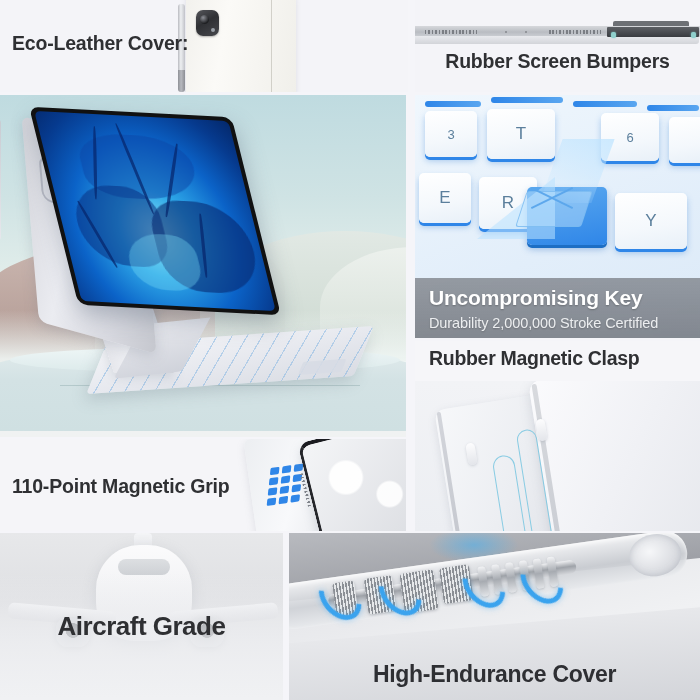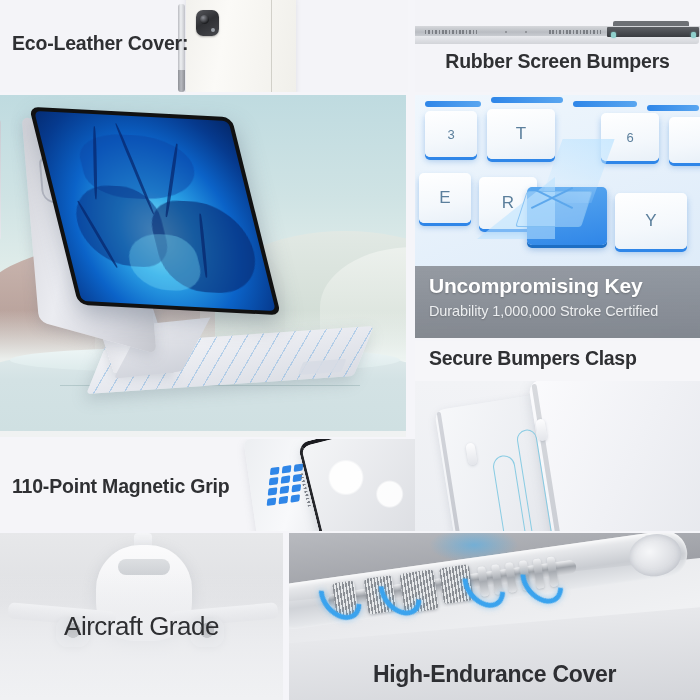--- a/index.html
+++ b/index.html
@@ -189,21 +189,21 @@
   .b3{left:62%;top:12%;width:2.5px;height:42%;transform:rotate(20deg);}
   .b4{left:16%;top:46%;width:2.5px;height:36%;transform:rotate(-18deg);}
   .b5{left:70%;top:50%;width:2.5px;height:34%;transform:rotate(8deg);}
   .tablet-edge{
     position:absolute;left:-6px;top:24px;width:7px;height:120px;
     background:linear-gradient(180deg,#c9cbd2,#e6e7ec);border-radius:3px;
     transform:skewY(17deg);
   }
 
   
-  #p-grip{left:0;top:439px;width:406px;height:92px;background:#f5f5f8;padding-left:36px;}
+  #p-grip{left:0;top:439px;width:406px;height:92px;background:#f5f5f8;}
   #p-grip .label{
     position:absolute;left:12px;top:36px;
     font-size:19.5px;font-weight:bold;color:#2f3033;letter-spacing:-0.2px;
   }
   .grip-cover{
     position:absolute;left:250px;top:-6px;width:96px;height:100px;
     background:linear-gradient(115deg,#eceef1 0%,#f8f9fb 50%,#e4e6ea 100%);
     transform:rotate(-8deg);border-radius:6px;
     box-shadow:0 3px 8px rgba(130,135,150,.2);
   }
@@ -267,21 +267,21 @@
     background:linear-gradient(200deg,rgba(190,228,255,.75),rgba(190,228,255,0));
     transform:skewX(-20deg);
   }
   .sc-cone{
     position:absolute;left:-34px;top:4px;width:0;height:0;
     border-left:0 solid transparent;border-right:78px solid rgba(185,226,255,.55);
     border-top:62px solid transparent;
   }
   
   .key-overlay{
-    position:absolute;left:0;right:0;bottom:0;height:72px;
+    position:absolute;left:0;right:0;bottom:0;height:60px;
     background:linear-gradient(180deg,rgba(100,102,108,.62),rgba(92,94,100,.70));
     backdrop-filter:blur(1px);
   }
   .key-overlay .t1{
     position:absolute;left:14px;top:8px;color:#ffffff;
     font-size:21px;font-weight:bold;letter-spacing:-0.2px;
     text-shadow:0 1px 2px rgba(0,0,0,.25);
   }
   .key-overlay .t2{
     position:absolute;left:14px;top:37px;color:#eceef0;
@@ -359,21 +359,21 @@
   }
   .eL{left:56px;} .eR{left:190px;}
   .tail{
     position:absolute;left:134px;top:0px;width:18px;height:30px;
     background:linear-gradient(180deg,#f4f5f7,#dfe0e4);border-radius:4px;
   }
   .air-fog{position:absolute;left:0;right:0;top:40px;bottom:0;
     background:linear-gradient(180deg,rgba(232,233,236,0),rgba(236,237,240,.78) 55%,rgba(240,241,243,.9));}
   #p-air .t1{
     position:absolute;left:0;right:0;top:78px;text-align:center;
-    font-size:26px;font-weight:normal;color:#2e2f32;letter-spacing:-0.5px;
+    font-size:26px;font-weight:bold;color:#2e2f32;letter-spacing:-0.5px;
   }
   #p-air .t2{
     position:absolute;left:0;right:0;top:112px;text-align:center;
     font-size:26px;font-weight:400;color:#35363a;letter-spacing:-0.4px;
   }
 
   
   #p-hinge{left:289px;top:533px;width:411px;height:167px;overflow:hidden;}
   .hinge-bg{position:absolute;inset:0;
     background:linear-gradient(165deg,#d9dade 0%,#e8e9ec 35%,#f0f1f3 65%,#e4e5e8 100%);}
@@ -558,26 +558,26 @@
     <div class="scissor">
       <div class="sc-cone"></div>
       <div class="sc-beam"></div>
       <div class="sc-plate"></div>
       <div class="sc-x1"></div>
       <div class="sc-x2"></div>
     </div>
 
     <div class="key-overlay">
       <div class="t1">Uncompromising Key</div>
-      <div class="t2">Durability 1,000,000 Stroke Certified</div>
+      <div class="t2">Durability 2,000,000 Stroke Certified</div>
     </div>
   </div>
 
   <div class="panel" id="p-clasp">
-    <div class="label">Secure Bumpers Clasp</div>
+    <div class="label">Rubber Magnetic Clasp</div>
     <div class="clasp-photo">
       <div class="flapA"></div>
       <div class="magout m1"></div>
       <div class="nub n1"></div>
       <div class="flapB"></div>
       <div class="magout m2"></div>
       <div class="nub n2"></div>
     </div>
   </div>
 

